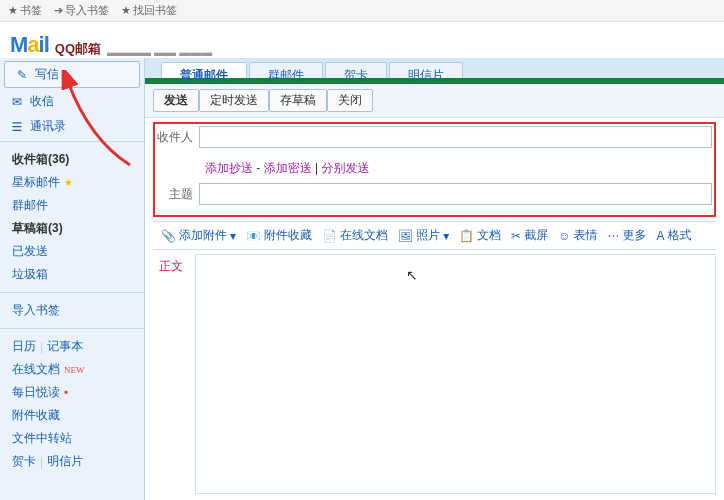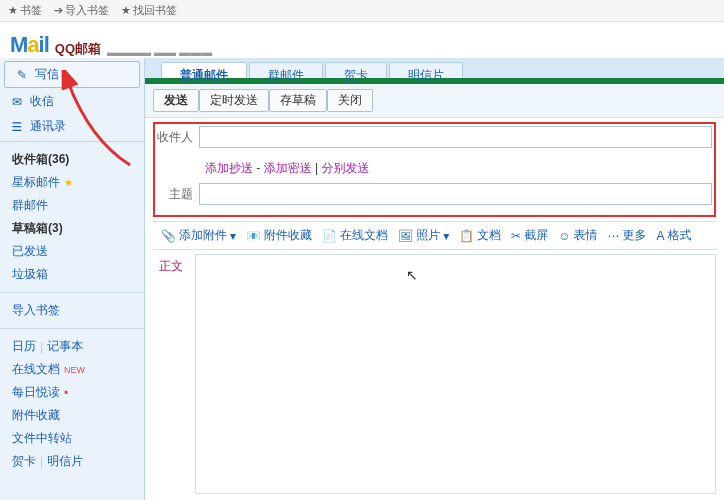--- a/index.html
+++ b/index.html
@@ -19,21 +19,21 @@
 .main { display: flex; height: calc(100% - 58px); }
 .sidebar { width: 145px; background: #eaf2fb; border-right: 1px solid #b8d4e8; display: flex; flex-direction: column; }
 .side-top { border-bottom: 1px solid #c8dae8; padding: 2px 0; }
 .side-btn { display: flex; align-items: center; gap: 6px; padding: 4px 10px; cursor: pointer; color: #1a5fb4; position: relative; }
 .side-btn.active { border: 1px solid #9cc1e0; background: #f0f6fc; margin: 1px 4px; border-radius: 2px; }
 .side-ico { width: 14px; height: 14px; display: inline-flex; align-items: center; justify-content: center; font-size: 12px; }
 .side-section { padding: 6px 0; border-bottom: 1px solid #c8dae8; }
 .side-item { padding: 3px 12px; color: #1a5fb4; cursor: pointer; display: flex; align-items: center; gap: 4px; font-size: 12px; }
 .side-item.bold { font-weight: bold; color: #333; }
 .side-item .star { color: #f9b800; font-size: 10px; }
-.new-tag { color: #e74c3c; font-size: 9px; }
+.new-tag { color: #e74c3c; font-size: 9px; font-family: Liberation Serif, serif; }
 .content { flex: 1; background: #fff; display: flex; flex-direction: column; }
 .tabs { display: flex; background: #d6e7f5; border-bottom: 6px solid #15803d; height: 26px; padding-left: 16px; padding-top: 4px; }
 .tab { padding: 4px 18px; background: #eaf2fb; border: 1px solid #b0cce0; border-bottom: none; margin-right: 2px; cursor: pointer; color: #1a5fb4; border-radius: 2px 2px 0 0; font-size: 12px; }
 .tab.active { background: #fff; color: #1a5fb4; font-weight: bold; }
 .action-bar { padding: 5px 8px; background: #eef5fb; border-bottom: 1px solid #d0e0ee; display: flex; gap: 0; }
 .act-btn { padding: 2px 10px; background: #f8fafc; border: 1px solid #a8c3d8; border-radius: 2px; cursor: pointer; color: #333; font-size: 12px; }
 .act-btn.primary { font-weight: bold; }
 .compose-area { padding: 4px 8px; }
 .row { display: flex; align-items: center; margin-bottom: 8px; }
 .row-label { width: 42px; text-align: right; color: #666; padding-right: 6px; font-size: 12px; }

